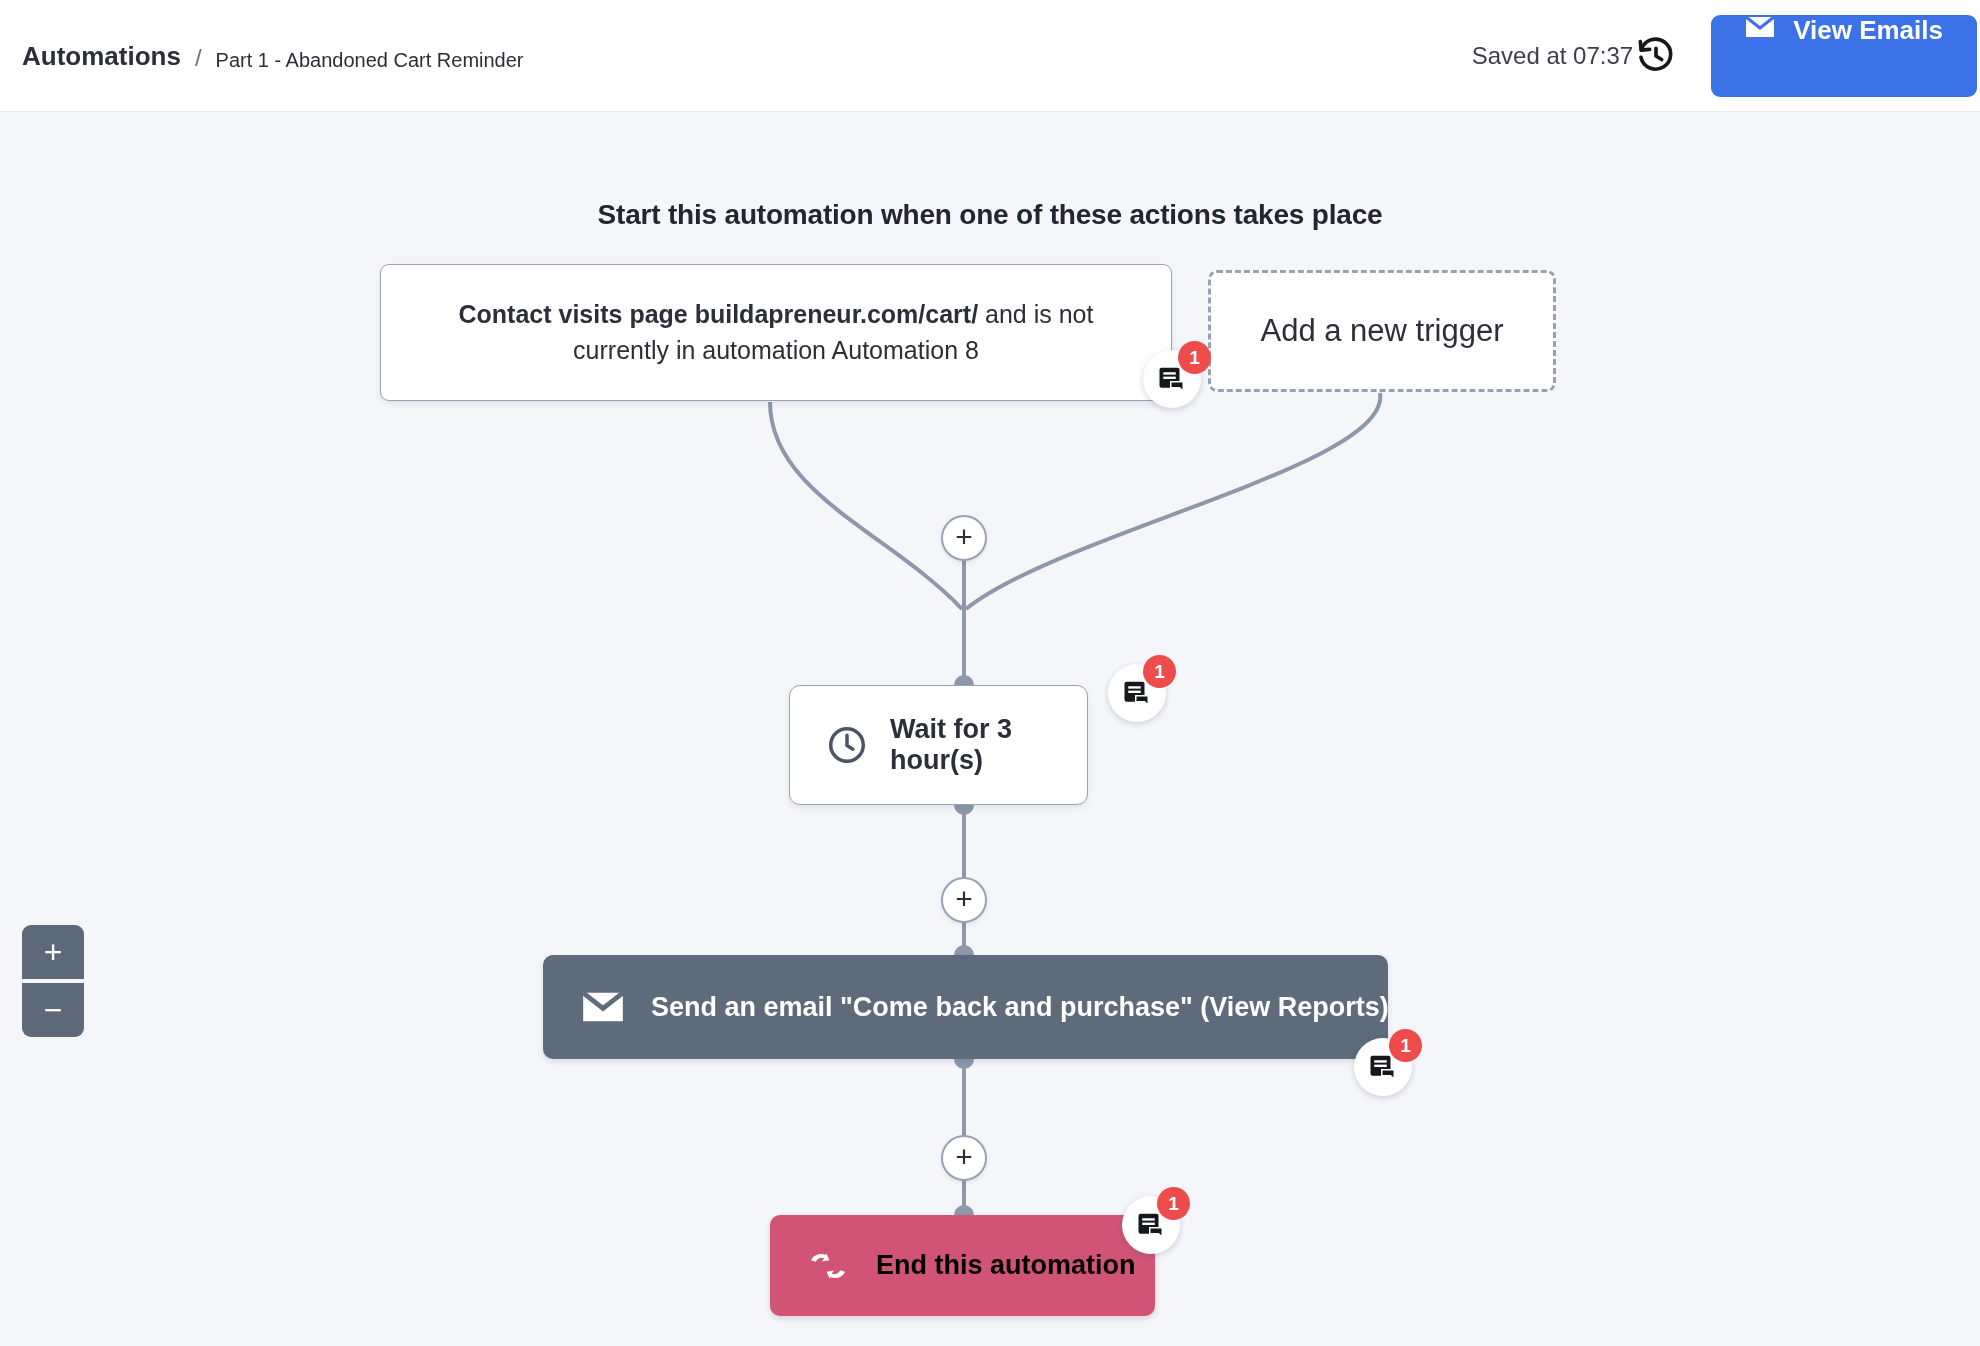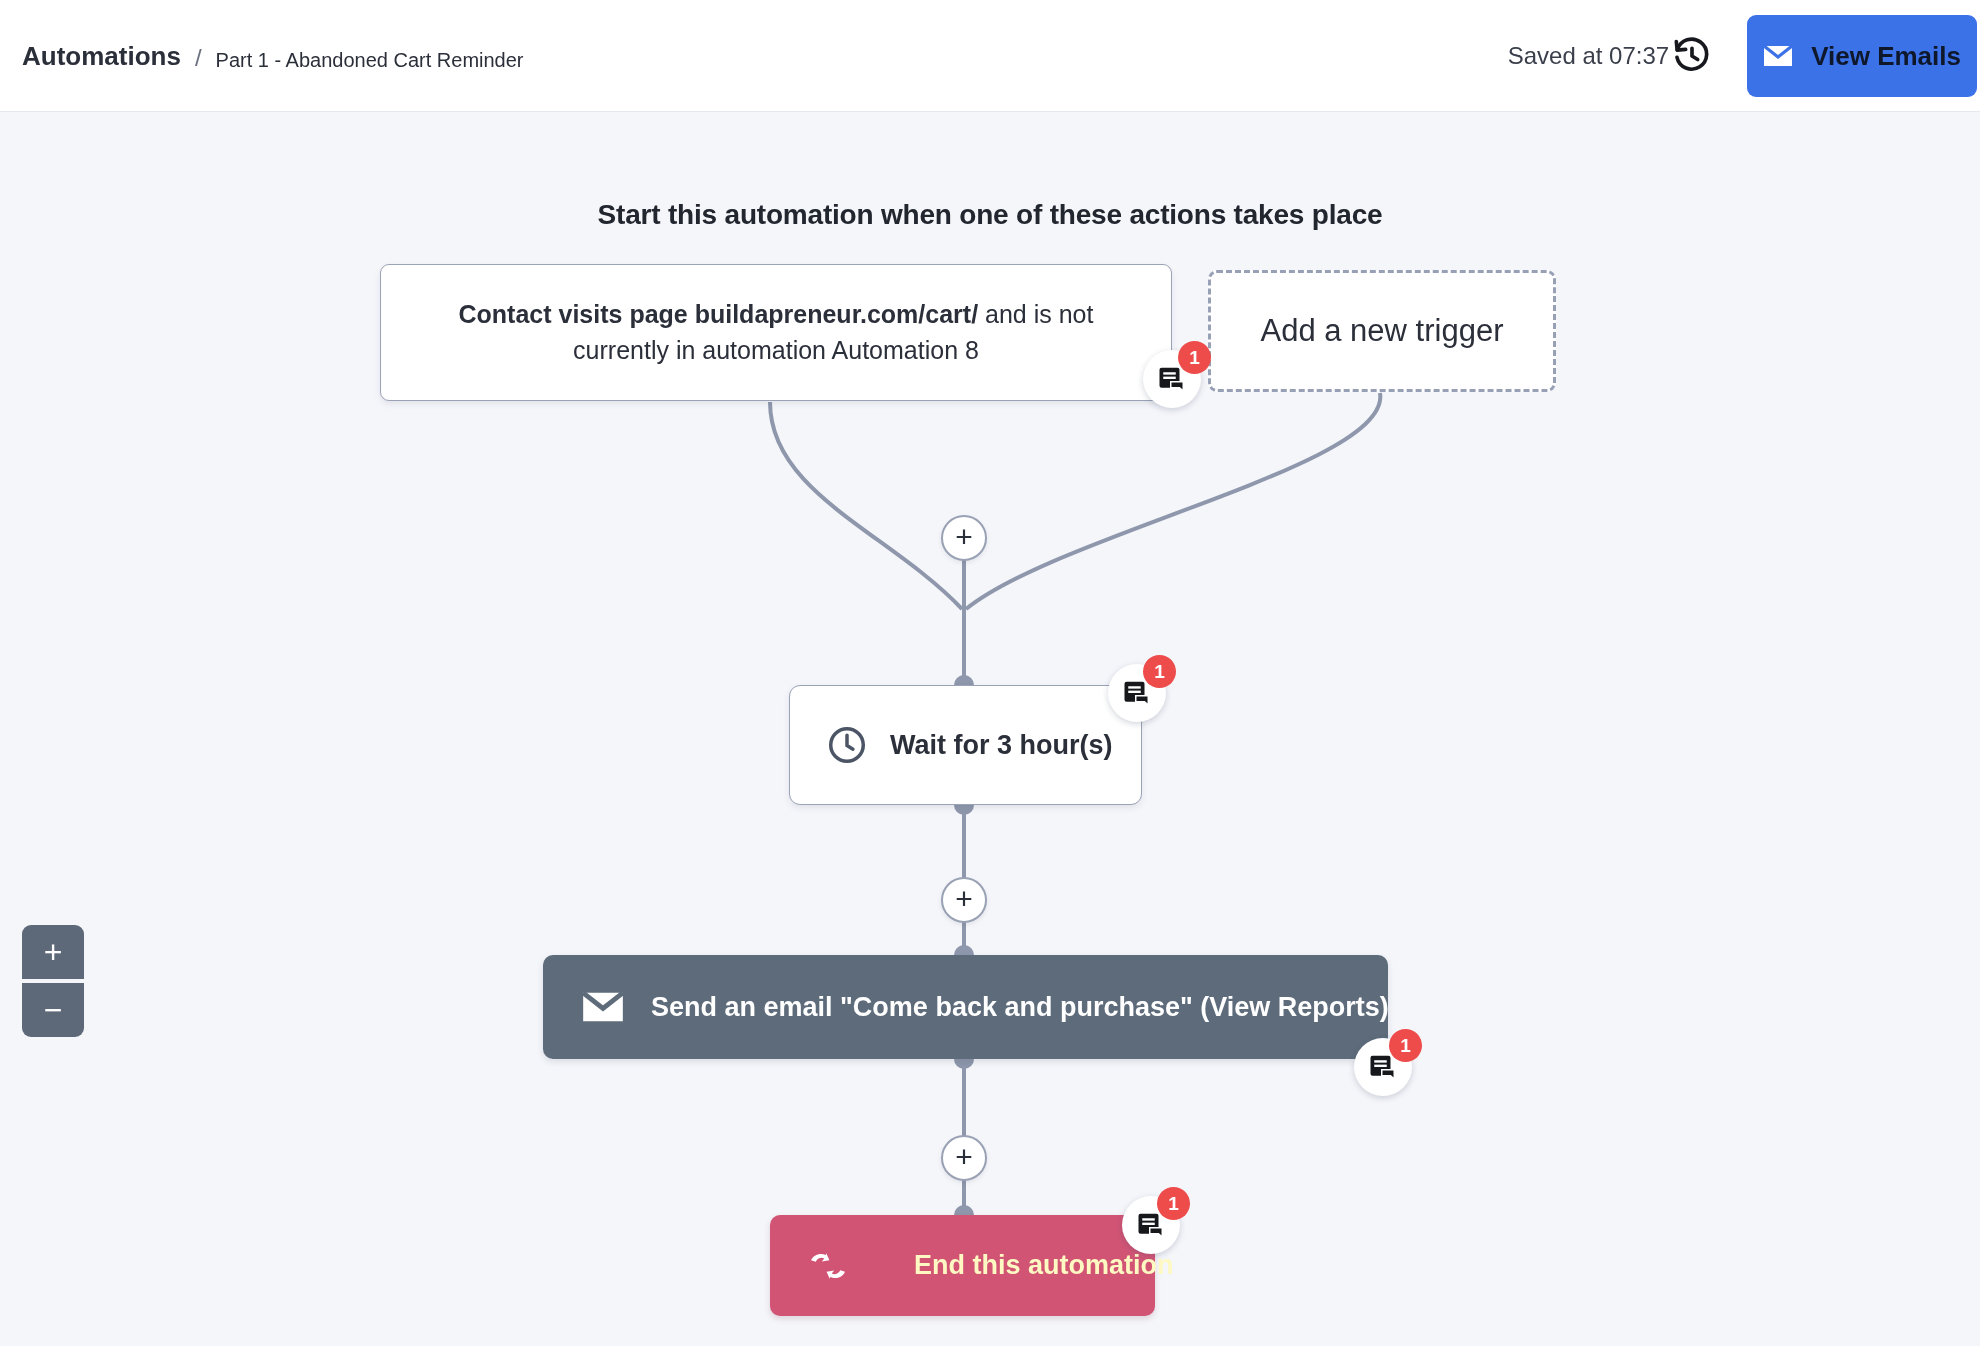--- a/index.html
+++ b/index.html
@@ -44,25 +44,25 @@
   #saved-text {
     font-size: 24px; color: #3a3f4b; font-weight: normal;
     margin-right: 2px; white-space: nowrap;
   }
   #history-icon {
     width: 42px; height: 42px; margin-right: 34px;
     display: flex; align-items: center; justify-content: center;
     cursor: pointer;
   }
   #view-emails-btn {
-    background: #3b72e8; color: #0f172a;
+    background: #3b72e8; color: #ffffff;
     border: none; border-radius: 9px;
-    height: 82px; padding: 0 16px;
+    height: 82px; padding: 0 34px;
     margin-right: 3px;
-    display: flex; align-items: center; gap: 18px;
+    display: flex; align-items: flex-start; gap: 18px;
     font-size: 26px; font-weight: bold;
     font-family: "Liberation Sans", sans-serif;
     cursor: pointer;
     white-space: nowrap;
   }
   #view-emails-btn .env-icon { display: flex; }
 
   
   #canvas {
     position: absolute; left: 0; top: 113px;
@@ -102,21 +102,21 @@
     left: 1208px; top: 157px; width: 348px; height: 122px;
     background: #ffffff;
     border: 3px dashed #98a0b5;
     border-radius: 9px;
     display: flex; align-items: center; justify-content: center;
     cursor: pointer;
   }
   #add-trigger-label { font-size: 31px; color: #2b2f3a; }
 
   #wait-card {
-    left: 789px; top: 572px; width: 353px; height: 120px;
+    left: 789px; top: 572px; width: 299px; height: 120px;
     background: #ffffff;
     border: 1px solid #9aa2b6;
     border-radius: 11px;
     box-shadow: 0 3px 6px rgba(60,70,100,0.10);
     display: flex; align-items: center; gap: 22px;
     padding-left: 36px;
     cursor: pointer;
   }
   #wait-label { font-size: 27px; font-weight: bold; color: #2b2f3a; }
 
@@ -133,21 +133,21 @@
 
   #end-card {
     left: 770px; top: 1102px; width: 385px; height: 101px;
     background: #d15475;
     border-radius: 10px;
     box-shadow: 0 3px 6px rgba(100,40,60,0.16);
     display: flex; align-items: center; gap: 26px;
     padding-left: 36px;
     cursor: pointer;
   }
-  #end-label { font-size: 27px; font-weight: bold; color: #fef9c3; white-space: nowrap; margin-left: 38px; }
+  #end-label { font-size: 27px; font-weight: bold; color: #000000; white-space: nowrap; }
 
   
   .note-badge {
     position: absolute; width: 58px; height: 58px;
     background: #ffffff; border-radius: 50%;
     box-shadow: 0 2px 6px rgba(60,70,100,0.22);
     display: flex; align-items: center; justify-content: center;
     z-index: 30; cursor: pointer;
   }
   .note-count {

